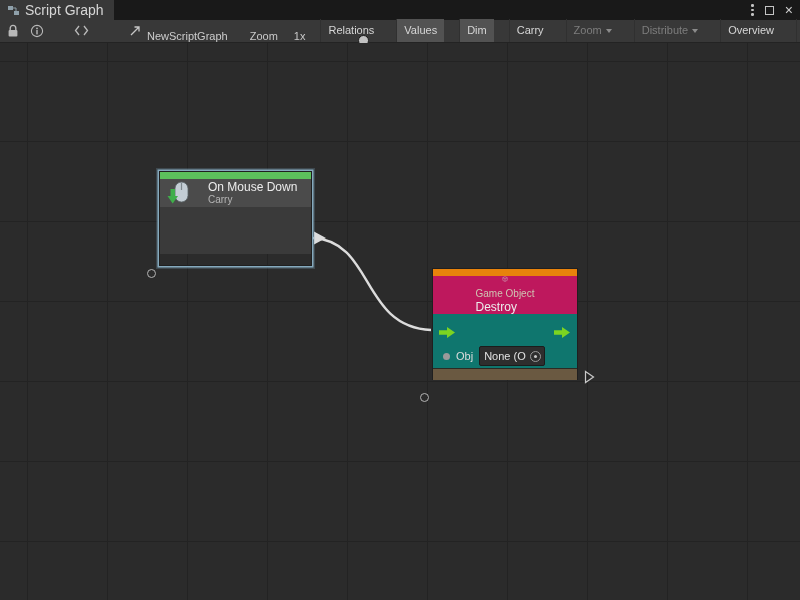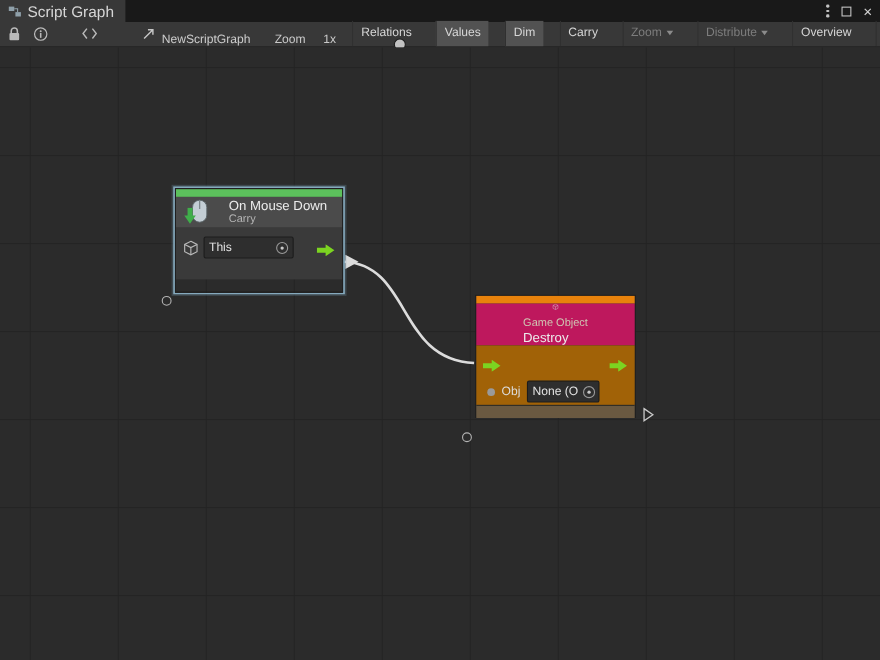--- a/index.html
+++ b/index.html
@@ -63,21 +63,21 @@
   .strip { height:7px; width:100%; }
   .strip.green { background:#5cc05c; }
   .strip.orange { background:#e8820c; }
   .nhead { display:flex; align-items:center; gap:6px; padding:0 6px; }
   .node1 .nhead { height:28px; background:#4b4b4b;gap:16px; }
   .node2 .nhead { height:38px; background:#be185d;flex-direction:column; }
   .ntitle { font-size:12px; color:#ececec; line-height:14px; }
   .nsub { font-size:10px; color:#b5b5b5; line-height:12px; }
   .ncat { font-size:10px; color:#cfc4b2; line-height:12px; }
   .node1 .nbody { position:relative; height:47px; background:#3a3a3a; }
-  .node2 .nbody { position:relative; height:54px; background:#a16207; }
+  .node2 .nbody { position:relative; height:54px; background:#0f766e; }
   .nfoot { height:12px; background:#6a5941; border-top:1px solid #2c2a24; }
 
   .row1 { position:absolute; top:6px; left:0; right:0; height:24px;
           display:flex; align-items:center; padding:0 6px; }
   .row2 { position:absolute; top:31px; left:0; right:0; height:22px;
           display:flex; align-items:center; padding:0 0 0 10px; gap:6px; }
   .spacer { flex:1; }
 
   .field { display:flex; align-items:center; gap:4px; height:20px;
            background:#2e2e2e; border:1px solid #1c1c1c; border-radius:2px;
@@ -184,34 +184,20 @@
         <rect x="4.5" y="9" width="4.5" height="8" fill="#3fae4a"></rect>
         <polygon points="1.5,16 12,16 6.7,23.5" fill="#3fae4a"></polygon>
       </svg>
       <div>
         <div class="ntitle">On Mouse Down</div>
         <div class="nsub">Carry</div>
       </div>
     </div>
     <div class="nbody">
       <span class="port p-n1"></span>
-      <div class="row1">
-        <svg width="15" height="15" viewBox="0 0 16 16">
-          <path d="M8 1.5 14 4.5v7L8 14.5 2 11.5v-7z" fill="none" stroke="#b8b8b8" stroke-width="1.1"></path>
-          <path d="M2 4.5 8 7.5l6-3M8 7.5v7" fill="none" stroke="#b8b8b8" stroke-width="1.1"></path>
-        </svg>
-        <div class="field f-this">
-          <span>This</span>
-          <span class="picker"></span>
-        </div>
-        <span class="spacer"></span>
-        <svg class="n1arrow" width="17" height="11" viewBox="0 0 17 11">
-          <polygon points="0,3.2 8,3.2 8,0 16,5.5 8,11 8,7.8 0,7.8" fill="#7cd421"></polygon>
-        </svg>
-      </div>
     </div>
   </div>
 
   <div class="node node2">
     <div class="strip orange"></div>
     <div class="nhead">
       <svg width="22" height="22" viewBox="0 0 16 16">
         <path d="M8 1.5 14 4.5v7L8 14.5 2 11.5v-7z" fill="none" stroke="#d8d8d8" stroke-width="1"></path>
         <path d="M2 4.5 8 7.5l6-3M8 7.5v7" fill="none" stroke="#d8d8d8" stroke-width="1"></path>
       </svg>

